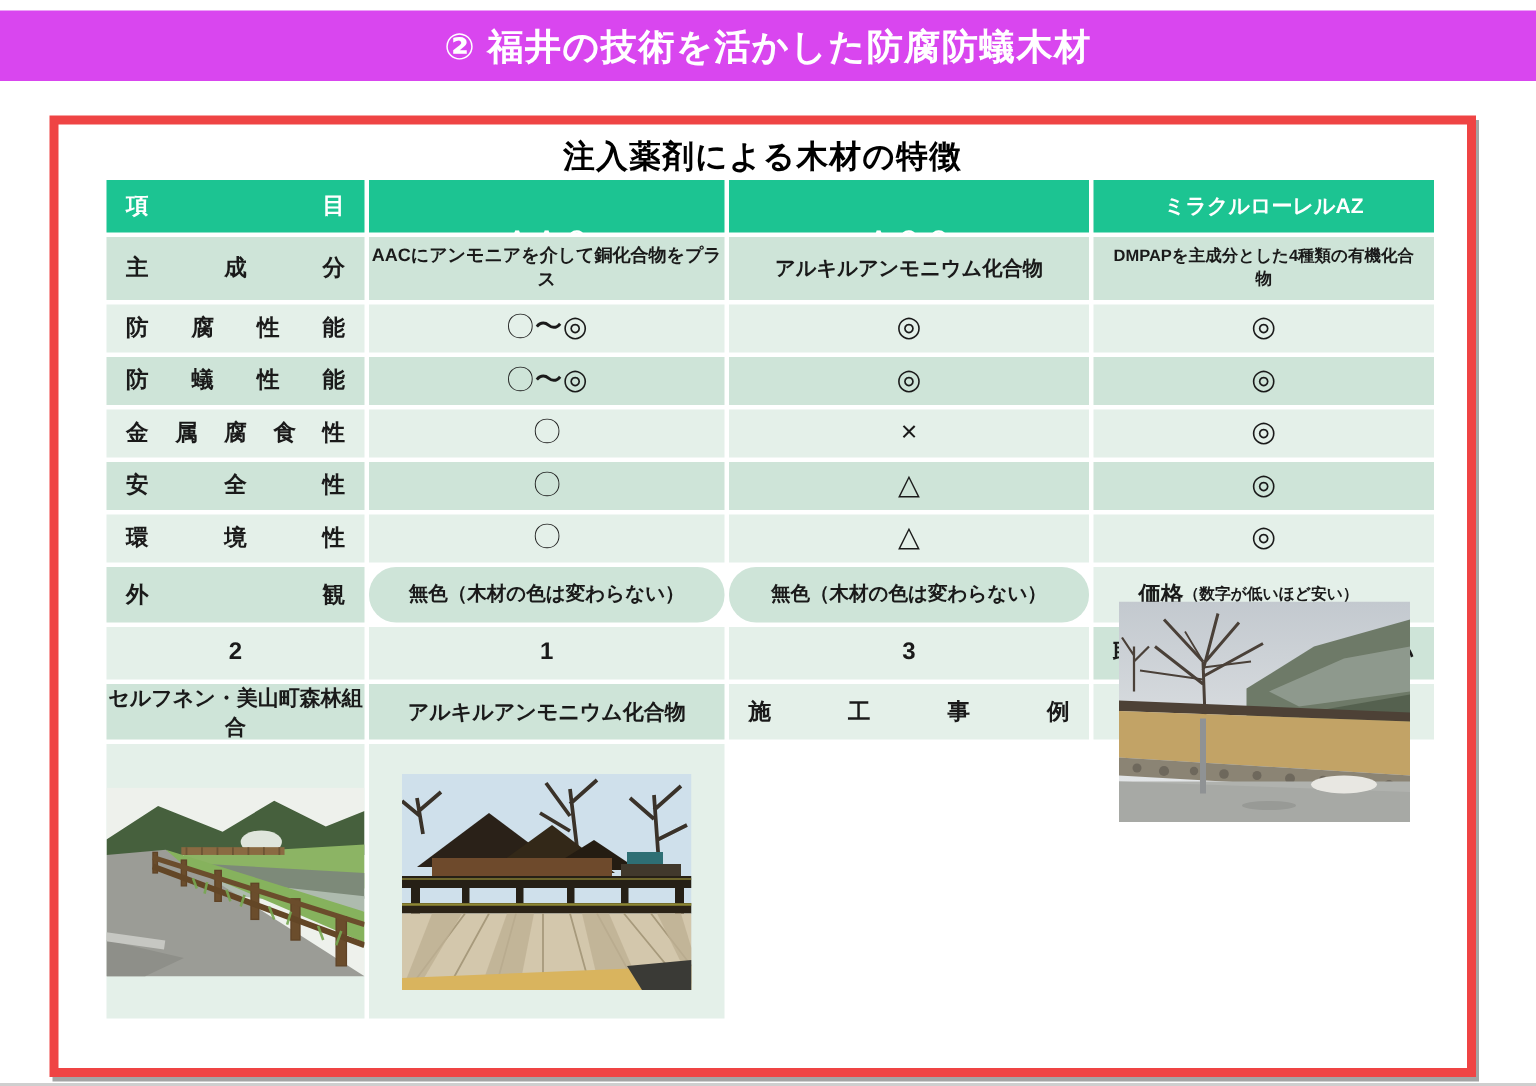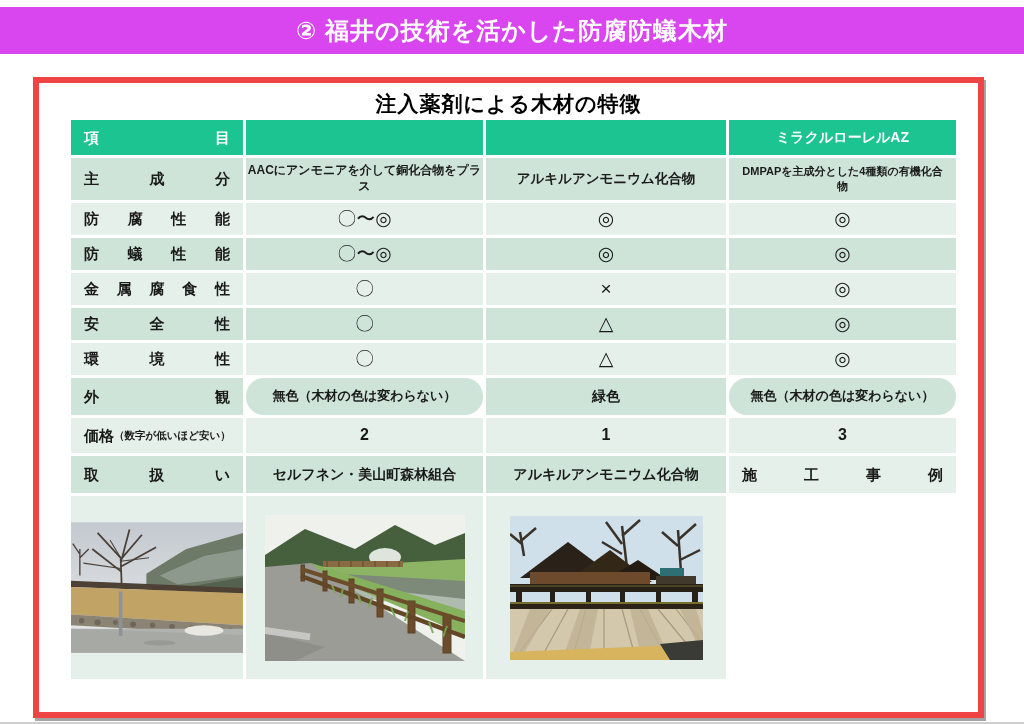--- a/index.html
+++ b/index.html
@@ -54,21 +54,21 @@
   .hdr-mir{font-size:14px;letter-spacing:0;align-items:center;}
   .sym{font-size:19px;font-weight:500;}
   .txt-m{font-weight:bold;font-size:13.5px;}
   .txt-s{font-weight:bold;font-size:12px;}
   .txt-xs{font-weight:bold;font-size:11px;max-width:205px;line-height:1.4;}
   .txt-col{font-weight:bold;font-size:13px;border-radius:18px;}
   .txt-green{font-weight:bold;font-size:14px;}
   .num{font-weight:bold;font-size:16px;}
   .dist{font-weight:bold;font-size:14px;}
   .price-lbl{display:flex;align-items:center;justify-content:flex-start;padding:0 6px 0 13px;}
-  .price-main{font-weight:bold;font-size:15px;}
+  .price-main{font-weight:bold;font-size:15px;margin-left:17px;}
   .price-note{font-weight:bold;font-size:10.5px;white-space:nowrap;}
   .photo{display:block;}
 </style>
 </head>
 <body>
 
 <div class="top-bar">
   <div class="title">② 福井の技術を活かした防腐防蟻木材</div>
 </div>
 
@@ -200,23 +200,20 @@
       </div>
 
     <div class="cell bg-a lbl">
       <span class="justify-chars">
           <span>外</span>
           <span>観</span>
         </span>
     </div>
     <div class="cell bg-a txt-col">
         <span>無色（木材の色は変わらない）</span>
-      </div>
-    <div class="cell bg-a txt-green">
-        <span>緑色</span>
       </div>
     <div class="cell bg-a txt-col">
         <span>無色（木材の色は変わらない）</span>
       </div>
 
     <div class="cell bg-b price-lbl">
       <span class="price-main">価格</span>
         <span class="price-note">（数字が低いほど安い）</span>
     </div>
     <div class="cell bg-b num">

